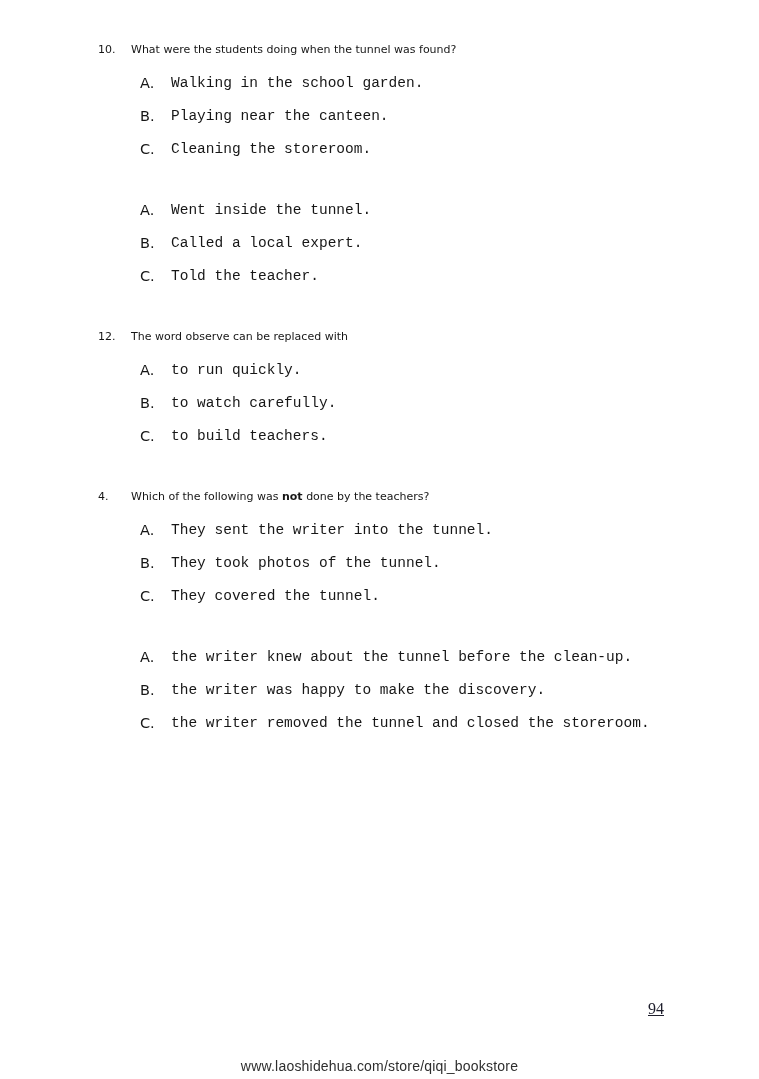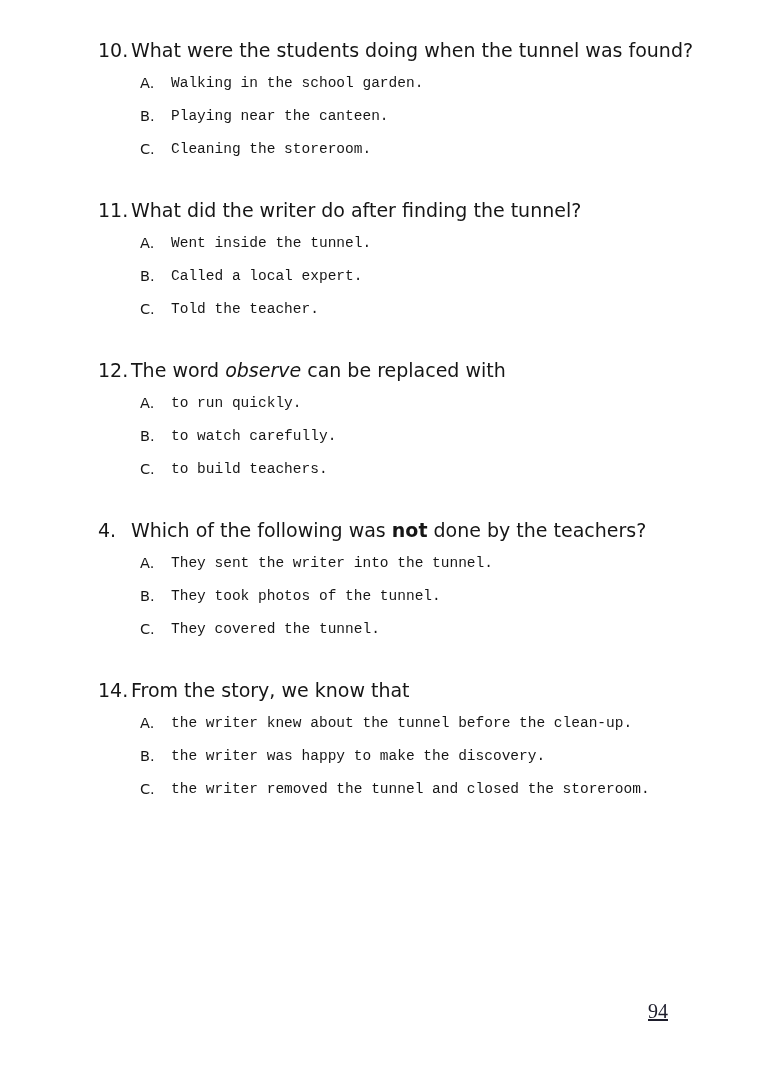--- a/index.html
+++ b/index.html
@@ -16,30 +16,30 @@
     padding-top:47px;
     text-align:center;
     font-family:"Liberation Sans", sans-serif;
     font-size:13px;
     line-height:16px;
     color:#2e2e2e;
     letter-spacing:0.3px;
   }
   .questions { margin:40px 0 0 98px; width:600px; }
   .q-block { margin-bottom:41px; }
-  .q-row { display:flex; font-size:19px; line-height:20px; }
+  .q-row { display:flex; font-size:11px; line-height:20px; }
   .q-num { flex:0 0 33px; width:33px; }
   .q-text { flex:1; }
   .opt-row { display:flex; margin:13px 0 0 42px; font-size:14.5px; line-height:20px; }
   .opt-letter { flex:0 0 31px; width:31px; }
   .opt-text { flex:1;font-family:Liberation Mono, monospace; }
   .page-number {
     position:absolute; top:960px; left:648px;
     font-family:"Liberation Serif", serif;
-    font-size:20px; color:#1d1d2b;text-decoration:underline;
+    font-size:16px; color:#1d1d2b;text-decoration:underline;
   }
   .footer-url {
     position:absolute; top:1018px; left:0; width:759px;
     text-align:center;
     font-family:"Liberation Sans", sans-serif;
     font-size:14px; color:#2e2e2e;
     letter-spacing:0.2px;
   }
 </style>
 </head>
@@ -63,42 +63,38 @@
         <span class="opt-letter">B.</span>
         <span class="opt-text">Playing near the canteen.</span>
       </div>
       <div class="opt-row">
         <span class="opt-letter">C.</span>
         <span class="opt-text">Cleaning the storeroom.</span>
       </div>
     </div>
 
     <div class="q-block">
-      <div class="q-row">
-        <span class="q-num">11.</span>
-        <span class="q-text"><span>What did the writer do after finding the tunnel?</span></span>
-      </div>
       <div class="opt-row">
         <span class="opt-letter">A.</span>
         <span class="opt-text">Went inside the tunnel.</span>
       </div>
       <div class="opt-row">
         <span class="opt-letter">B.</span>
         <span class="opt-text">Called a local expert.</span>
       </div>
       <div class="opt-row">
         <span class="opt-letter">C.</span>
         <span class="opt-text">Told the teacher.</span>
       </div>
     </div>
 
     <div class="q-block">
       <div class="q-row">
         <span class="q-num">12.</span>
-        <span class="q-text"><span>The word </span><span style="font-style: italic;">observe</span><span> can be replaced with</span></span>
+        <span class="q-text"><span>The word </span><span style="">observe</span><span> can be replaced with</span></span>
       </div>
       <div class="opt-row">
         <span class="opt-letter">A.</span>
         <span class="opt-text">to run quickly.</span>
       </div>
       <div class="opt-row">
         <span class="opt-letter">B.</span>
         <span class="opt-text">to watch carefully.</span>
       </div>
       <div class="opt-row">
@@ -120,35 +116,32 @@
         <span class="opt-letter">B.</span>
         <span class="opt-text">They took photos of the tunnel.</span>
       </div>
       <div class="opt-row">
         <span class="opt-letter">C.</span>
         <span class="opt-text">They covered the tunnel.</span>
       </div>
     </div>
 
     <div class="q-block">
-      <div class="q-row">
-        <span class="q-num">14.</span>
-        <span class="q-text"><span>From the story, we know that</span></span>
-      </div>
       <div class="opt-row">
         <span class="opt-letter">A.</span>
         <span class="opt-text">the writer knew about the tunnel before the clean-up.</span>
       </div>
       <div class="opt-row">
         <span class="opt-letter">B.</span>
         <span class="opt-text">the writer was happy to make the discovery.</span>
       </div>
       <div class="opt-row">
         <span class="opt-letter">C.</span>
         <span class="opt-text">the writer removed the tunnel and closed the storeroom.</span>
       </div>
     </div>
 
   </div>
 
   <div class="page-number">94</div>
+  <div class="footer-url">www.laoshidehua.com/store/qiqi_bookstore</div>
 
 </div>
 
 </body></html>

